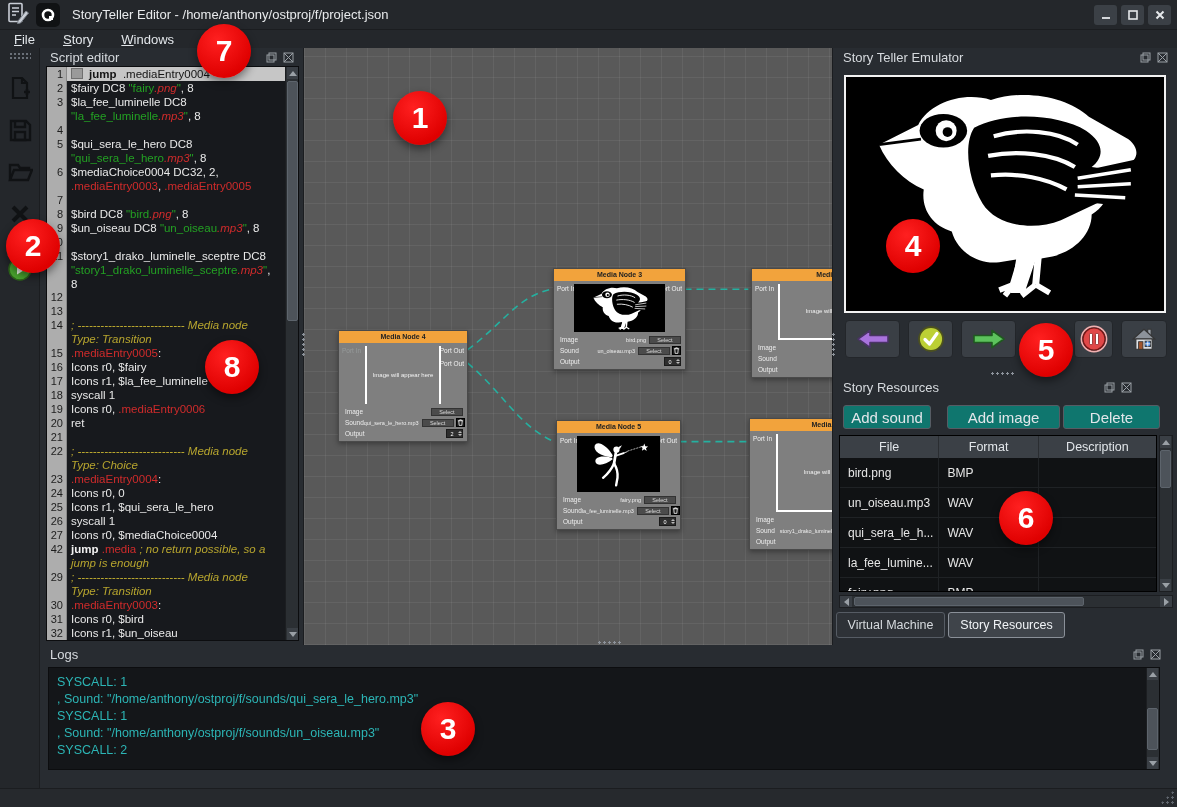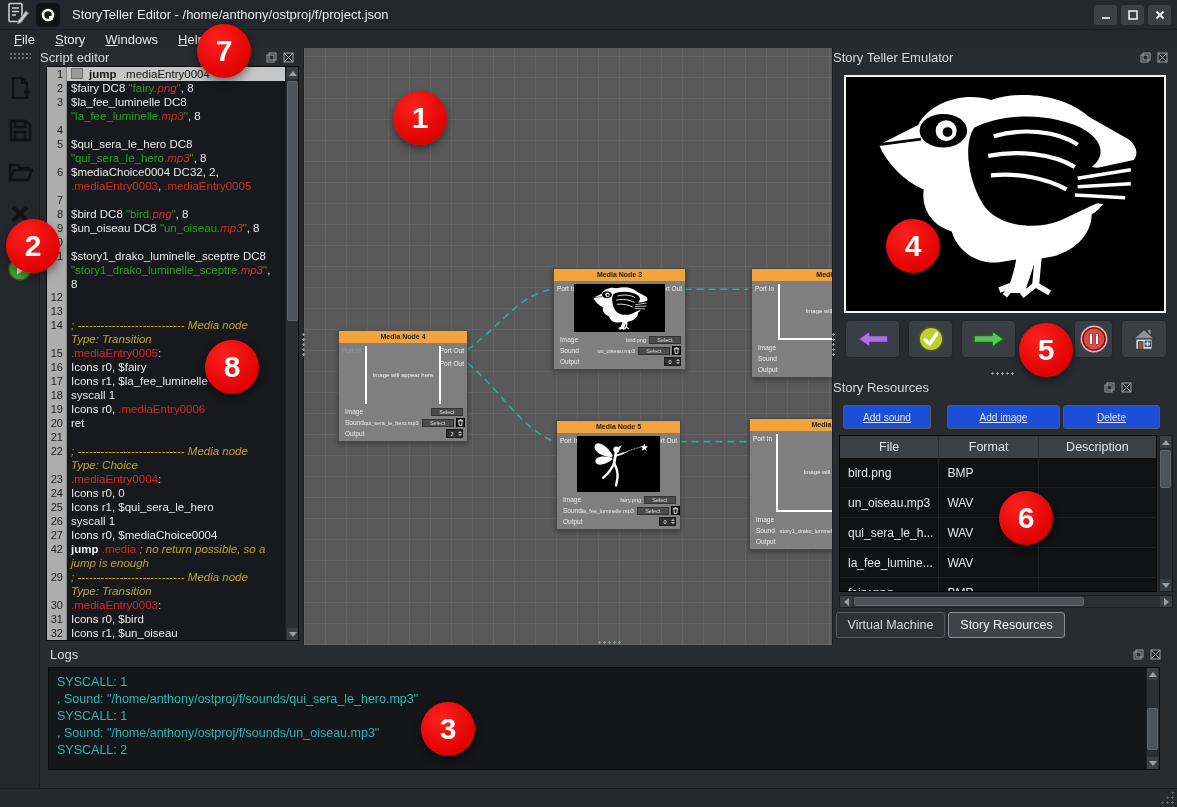--- a/index.html
+++ b/index.html
@@ -12,32 +12,32 @@
   .app-ic1{margin-left:6px;}
   .app-ic2{margin-left:6px;width:24px;height:24px;background:#101214;border-radius:5px;
            display:flex;align-items:center;justify-content:center;}
   .tb-title{margin-left:12px;font-size:13px;color:#e8eaec;}
   .tb-controls{margin-left:auto;margin-right:6px;display:flex;gap:4px;}
   .tb-btn{width:23px;height:20px;background:#3b4046;border-radius:3px;display:flex;
           align-items:center;justify-content:center;}
   
   .menubar{position:absolute;left:0;top:30px;width:1177px;height:18px;background:#24272b;
            display:flex;align-items:center;font-size:13px;}
-  .menu-item{margin-left:20px;color:#e2e6ea;}
+  .menu-item{margin-left:28px;color:#e2e6ea;}
   .menu-item:first-child{margin-left:14px;}
   
   .toolbar{position:absolute;left:0;top:48px;width:40px;height:740px;background:#24272b;
            display:flex;flex-direction:column;align-items:center;border-right:1px solid #1b1d20;}
   .grip-dots{width:22px;height:7px;margin:4px 0 8px 0;
     background-image:radial-gradient(#6a7078 1px, transparent 1.2px);background-size:4px 4px;}
   .tool-btn{width:32px;height:32px;margin:5px 0;display:flex;align-items:center;justify-content:center;}
   .tool-sep{width:26px;height:1px;background:#44484e;margin:6px 0;}
   
   .dock-title{height:18px;display:flex;align-items:center;font-size:13px;color:#d6dade;}
-  .dock-title .dt-label{}
+  .dock-title .dt-label{margin-left:10px;}
   .dock-btns{margin-left:auto;margin-right:8px;display:flex;gap:4px;}
   .dock-btn{width:13px;height:13px;display:flex;align-items:center;justify-content:center;}
   
   .script-dock{position:absolute;left:40px;top:48px;width:263px;height:597px;}
   .editor{position:absolute;left:6px;top:18px;width:253px;height:575px;background:#17191d;
           border:1px solid #0c0d0f;display:flex;overflow:hidden;}
   .gutter-scroll{flex:1;display:flex;flex-direction:column;overflow:hidden;}
   .code-row{display:flex;min-height:14px;}
   .gutter-cell{flex:none;width:20px;background:#adadad;color:#1d1d1d;font-size:11px;
                text-align:right;padding-right:3px;line-height:14px;border-right:1px solid #8a8a8a;}
@@ -102,22 +102,22 @@
     background-image:radial-gradient(#8d939b 1px, transparent 1.2px);background-size:5px 5px;}
   
   .right-col{position:absolute;left:833px;top:48px;width:344px;height:597px;padding-left:36px;}
   .emu-dock{position:absolute;left:0;top:0;width:344px;height:330px;}
   .emu-screen{position:absolute;left:11px;top:27px;width:322px;height:238px;background:#000;
               border:2px solid #f2f2f2;display:flex;align-items:center;justify-content:center;overflow:hidden;}
   .emu-screen svg{width:88%;height:92%;}
   .emu-btn{position:absolute;top:272px;height:38px;background:#3a3f45;border:1px solid #23262a;border-radius:4px;
            display:flex;align-items:center;justify-content:center;}
   .res-dock{position:absolute;left:0;top:330px;width:308px;height:267px;}
-  .res-btn{position:absolute;top:27px;height:24px;background:#1d4ed8;border:1px solid #565c64;border-radius:3px;
-           color:#e2e6ea;font-size:10px;display:flex;align-items:center;justify-content:center;text-decoration:underline;}
+  .res-btn{position:absolute;top:27px;height:24px;background:#0f766e;border:1px solid #565c64;border-radius:3px;
+           color:#e2e6ea;font-size:15px;display:flex;align-items:center;justify-content:center;}
   .res-table{position:absolute;left:6px;top:57px;width:318px;height:157px;background:#101214;
              border:1px solid #000;overflow:hidden;}
   .rt-header{display:flex;height:22px;background:#3b4046;color:#e2e6ea;font-size:12.5px;}
   .rt-hcell{display:flex;align-items:center;justify-content:center;border-right:1px solid #2a2d31;}
   .rt-row{display:flex;height:30px;border-bottom:1px solid #1f2225;color:#e6e6e6;font-size:12px;background:#101214;}
   .rt-cell{display:flex;align-items:center;padding-left:8px;border-right:1px solid #1f2225;overflow:hidden;white-space:nowrap;}
   .rt-vscroll{position:absolute;left:326px;top:57px;width:14px;height:157px;background:#2b2f33;border:1px solid #1c1e21;}
   .hscroll{position:absolute;left:6px;top:217px;width:334px;height:13px;background:#2b2f33;border:1px solid #1c1e21;}
   .hs-btn{position:absolute;top:0px;width:12px;height:11px;background:#3a3f45;display:flex;align-items:center;justify-content:center;}
   .hs-thumb{position:absolute;top:1px;height:9px;background:#4d535a;border:1px solid #5d646c;border-radius:2px;}

